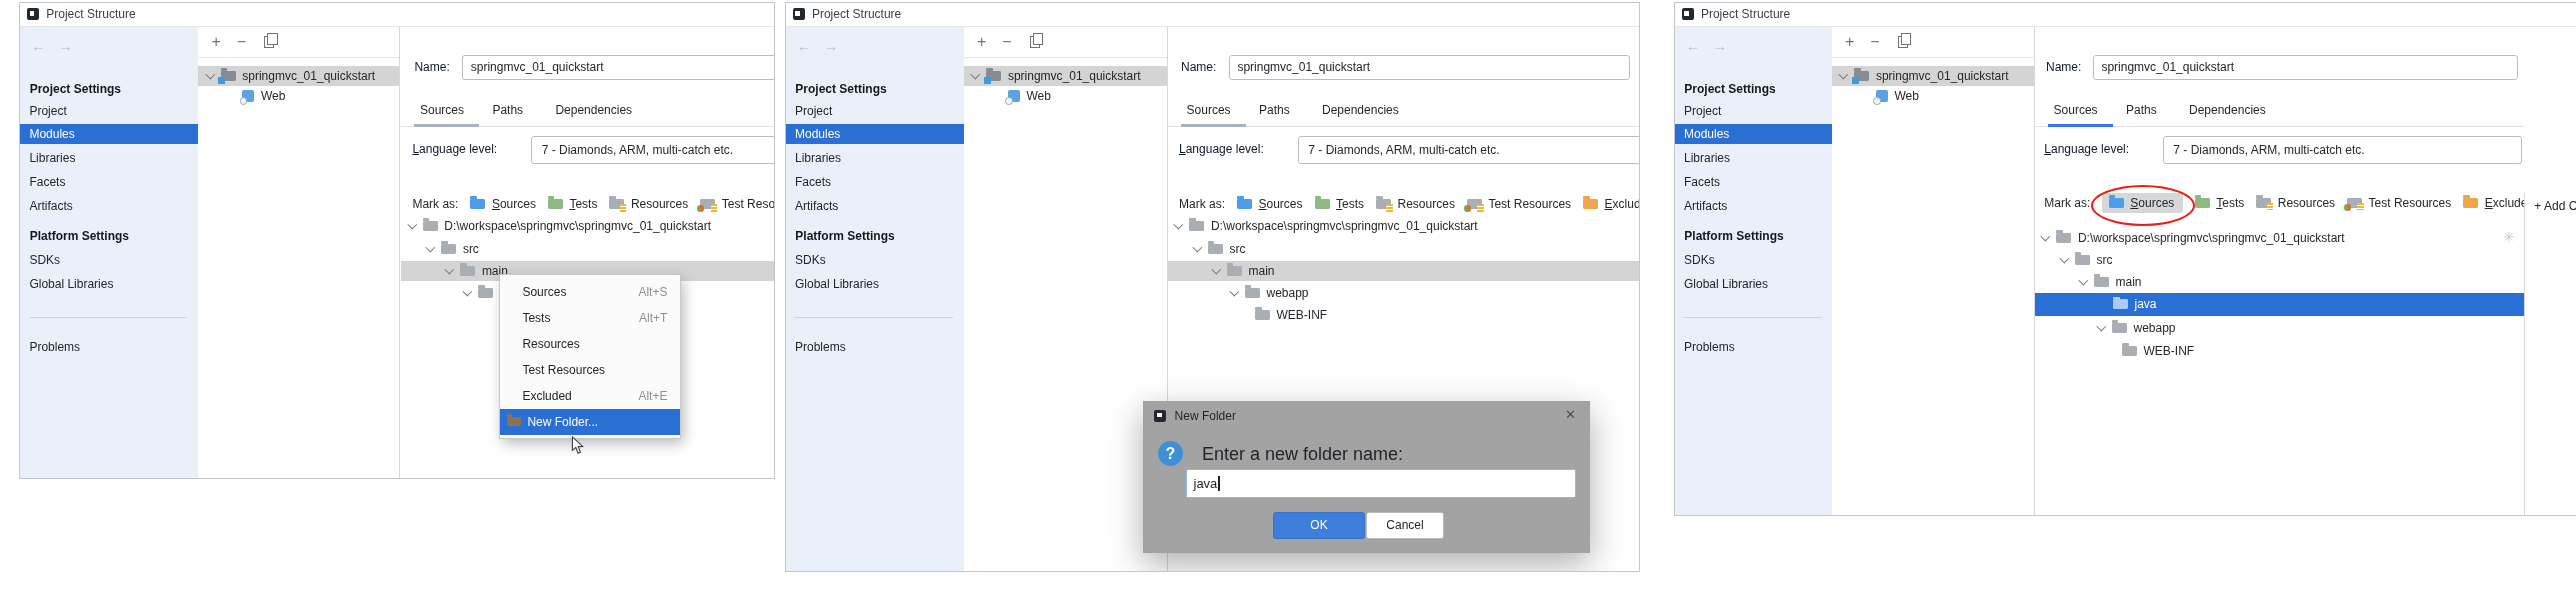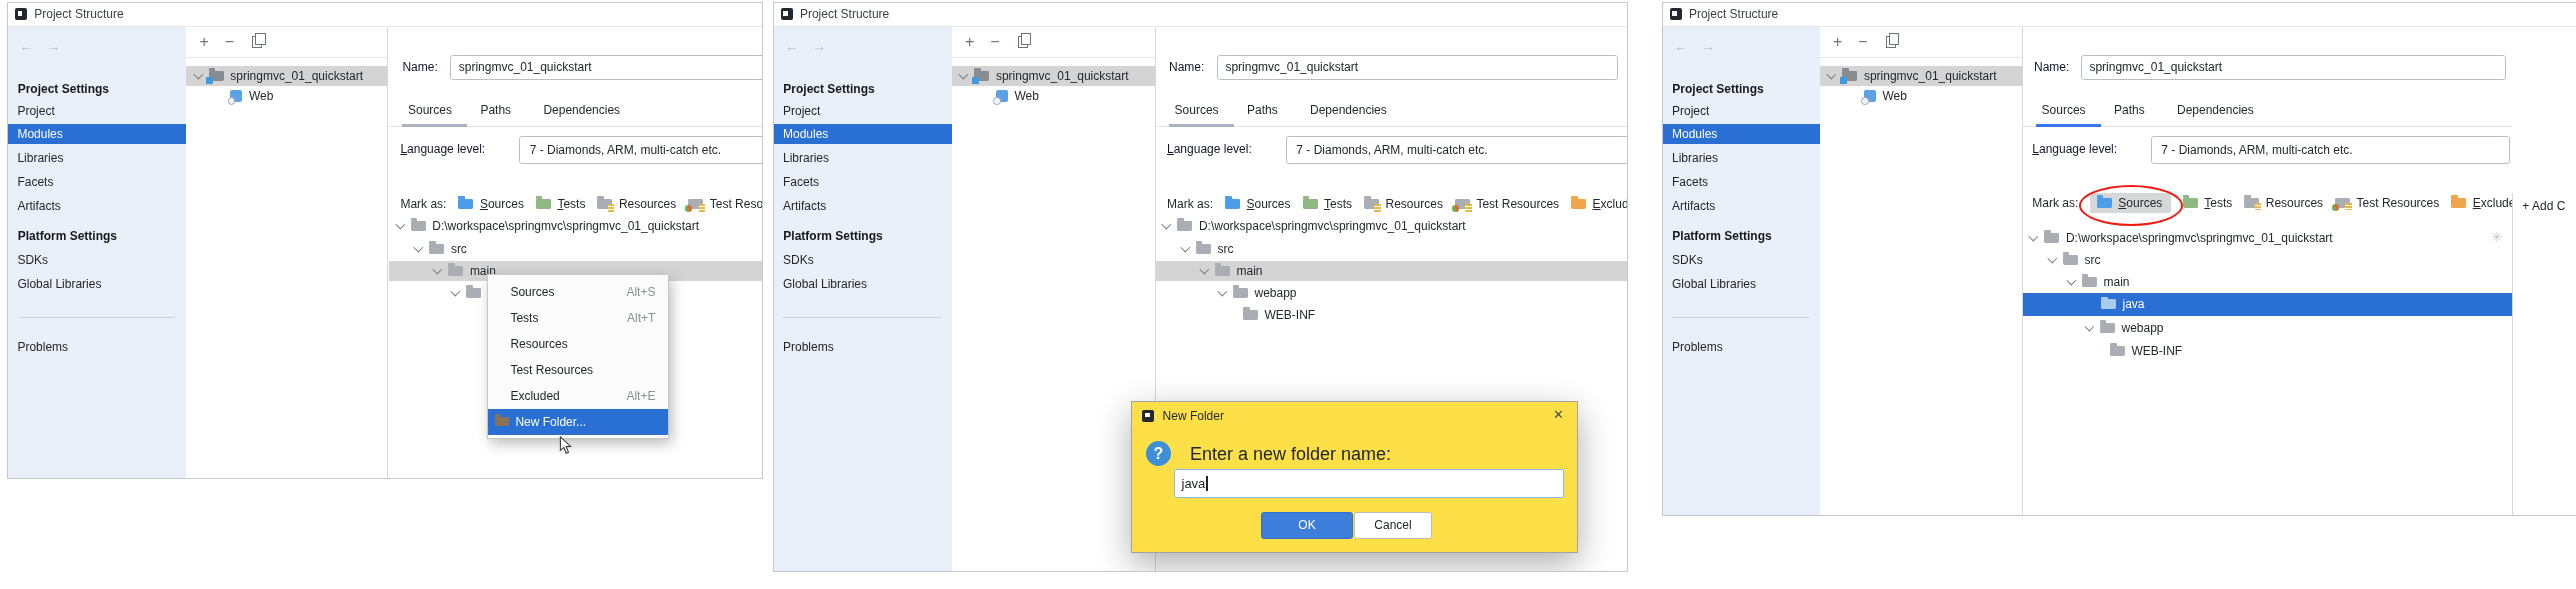--- a/index.html
+++ b/index.html
@@ -1,19 +1,19 @@
 <!DOCTYPE html>
 <html style="font-size:15px"><head>
 <meta charset="utf-8">
 <style>
   html,body{margin:0;padding:0;background:#fff;}
   body{width:2576px;height:589px;position:relative;overflow:hidden;
        font-family:"Liberation Sans",sans-serif;font-size:12px;color:#24282d;}
   .stage{position:absolute;inset:0;overflow:hidden;}
-  .win{position:absolute;background:#fff;border:0.9px solid #c3c6ca;box-sizing:border-box;overflow:hidden;}
+  .win{position:absolute;background:#fff;border:0.9px solid #c3c6ca;box-sizing:border-box;overflow:hidden;margin-left:12px;}
   .win.cut-right{border-right:none;}
   
   .tb{position:absolute;left:0;top:0;right:0;height:24px;background:#fff;
       border-bottom:0.9px solid #e4e6ea;display:flex;align-items:center;gap:7.4px;padding-left:6.5px;box-sizing:border-box;}
   .appico{width:12px;height:12px;background:#23272e;border-radius:1.9px;position:relative;flex:none;}
   .appico::after{content:'';position:absolute;left:2.8px;top:2.8px;width:4.6px;height:4.6px;background:#fff;}
   .tbt{color:#3b3f45;}
   
   .sb{position:absolute;top:24px;bottom:0;left:0;background:#eaf0f9;}
   .navarrows{position:absolute;top:11px;left:11px;display:flex;gap:13px;color:#b0b8c2;font-size:14px;}
@@ -74,21 +74,21 @@
   
   .menu{position:absolute;background:#fbfbfb;border:0.9px solid #c8c8c8;box-shadow:2.8px 4.6px 13px rgba(0,0,0,.28);
         padding:3.7px 0;z-index:20;box-sizing:border-box;}
   .mitem{height:26px;display:flex;align-items:center;padding:0 13px 0 22px;gap:7.4px;color:#22262b;}
   .mshort{margin-left:auto;color:#8a9097;}
   .mitem.sel{background:#2a6fd3;color:#fff;padding-left:6.5px;gap:6.5px;}
   .mfold{width:14px;height:9.3px;background:#8a7355;border-radius:1.4px;position:relative;flex:none;}
   .mfold::before{content:'';position:absolute;left:0;top:-2.8px;width:5.6px;height:2.8px;background:inherit;border-radius:0.9px 0.9px 0 0;}
   .cursor{position:absolute;z-index:30;}
   
-  .dlg{position:absolute;background:#fde047;border:0.9px solid #9fa3a8;box-shadow:0 11px 32px rgba(0,0,0,.32);z-index:40;box-sizing:border-box;}
+  .dlg{position:absolute;background:#a3a3a3;border:0.9px solid #9fa3a8;box-shadow:0 11px 32px rgba(0,0,0,.32);z-index:40;box-sizing:border-box;}
   .dtb{position:absolute;top:0;left:0;right:0;height:28px;display:flex;align-items:center;gap:8.4px;padding-left:10.2px;box-sizing:border-box;}
   .dclose{position:absolute;right:13px;top:6.5px;color:#4a4d52;font-size:13px;line-height:1;}
   .qmark{position:absolute;width:25px;height:25px;border-radius:50%;background:#3e8fd8;color:#fff;
          font-weight:bold;text-align:center;line-height:25px;font-size:16px;}
   .dprompt{position:absolute;font-size:18px;color:#22262b;white-space:nowrap;}
   .dinput{position:absolute;background:#fff;border:1.9px solid #8ab6e8;border-radius:1.9px;display:flex;
           align-items:center;padding:0 6.5px;font-size:13px;box-sizing:border-box;}
   .dcaret{width:1.4px;height:15px;background:#222;margin-left:0.9px;}
   .btn{position:absolute;height:27px;border-radius:2.8px;text-align:center;line-height:25px;box-sizing:border-box;}
   .btn.primary{background:#3d7edb;border:0.9px solid #3372c8;color:#fff;}

